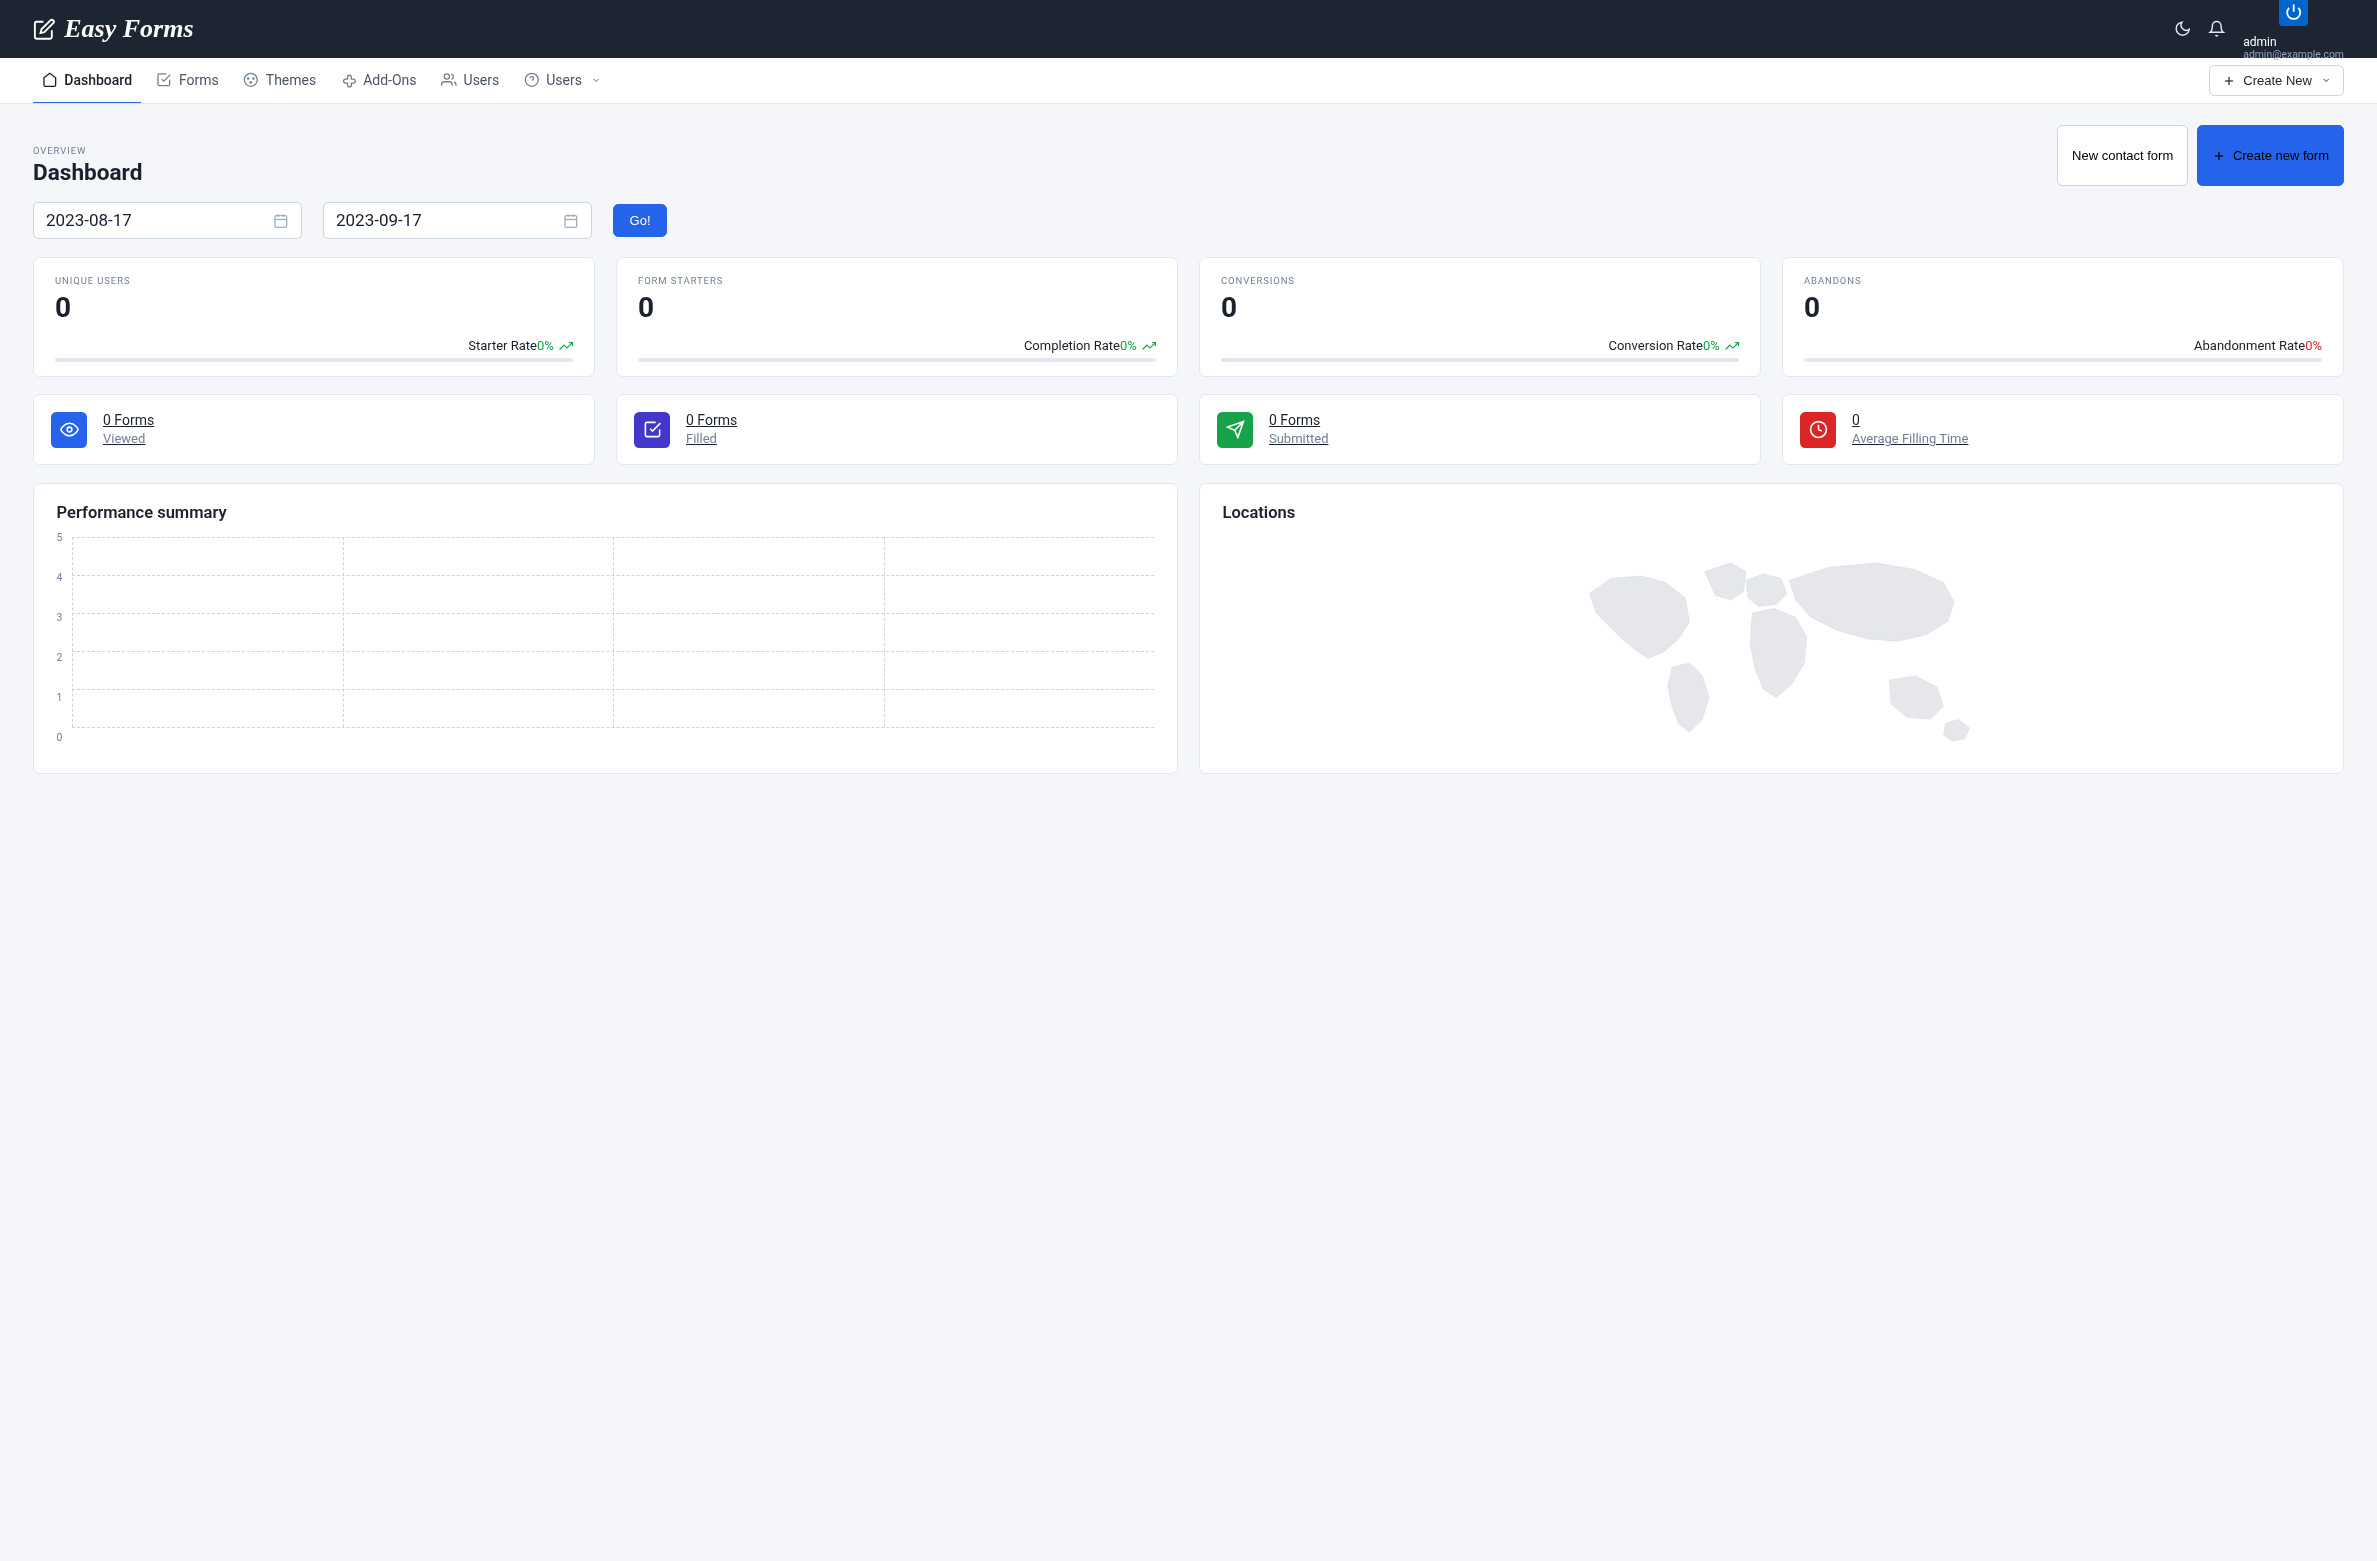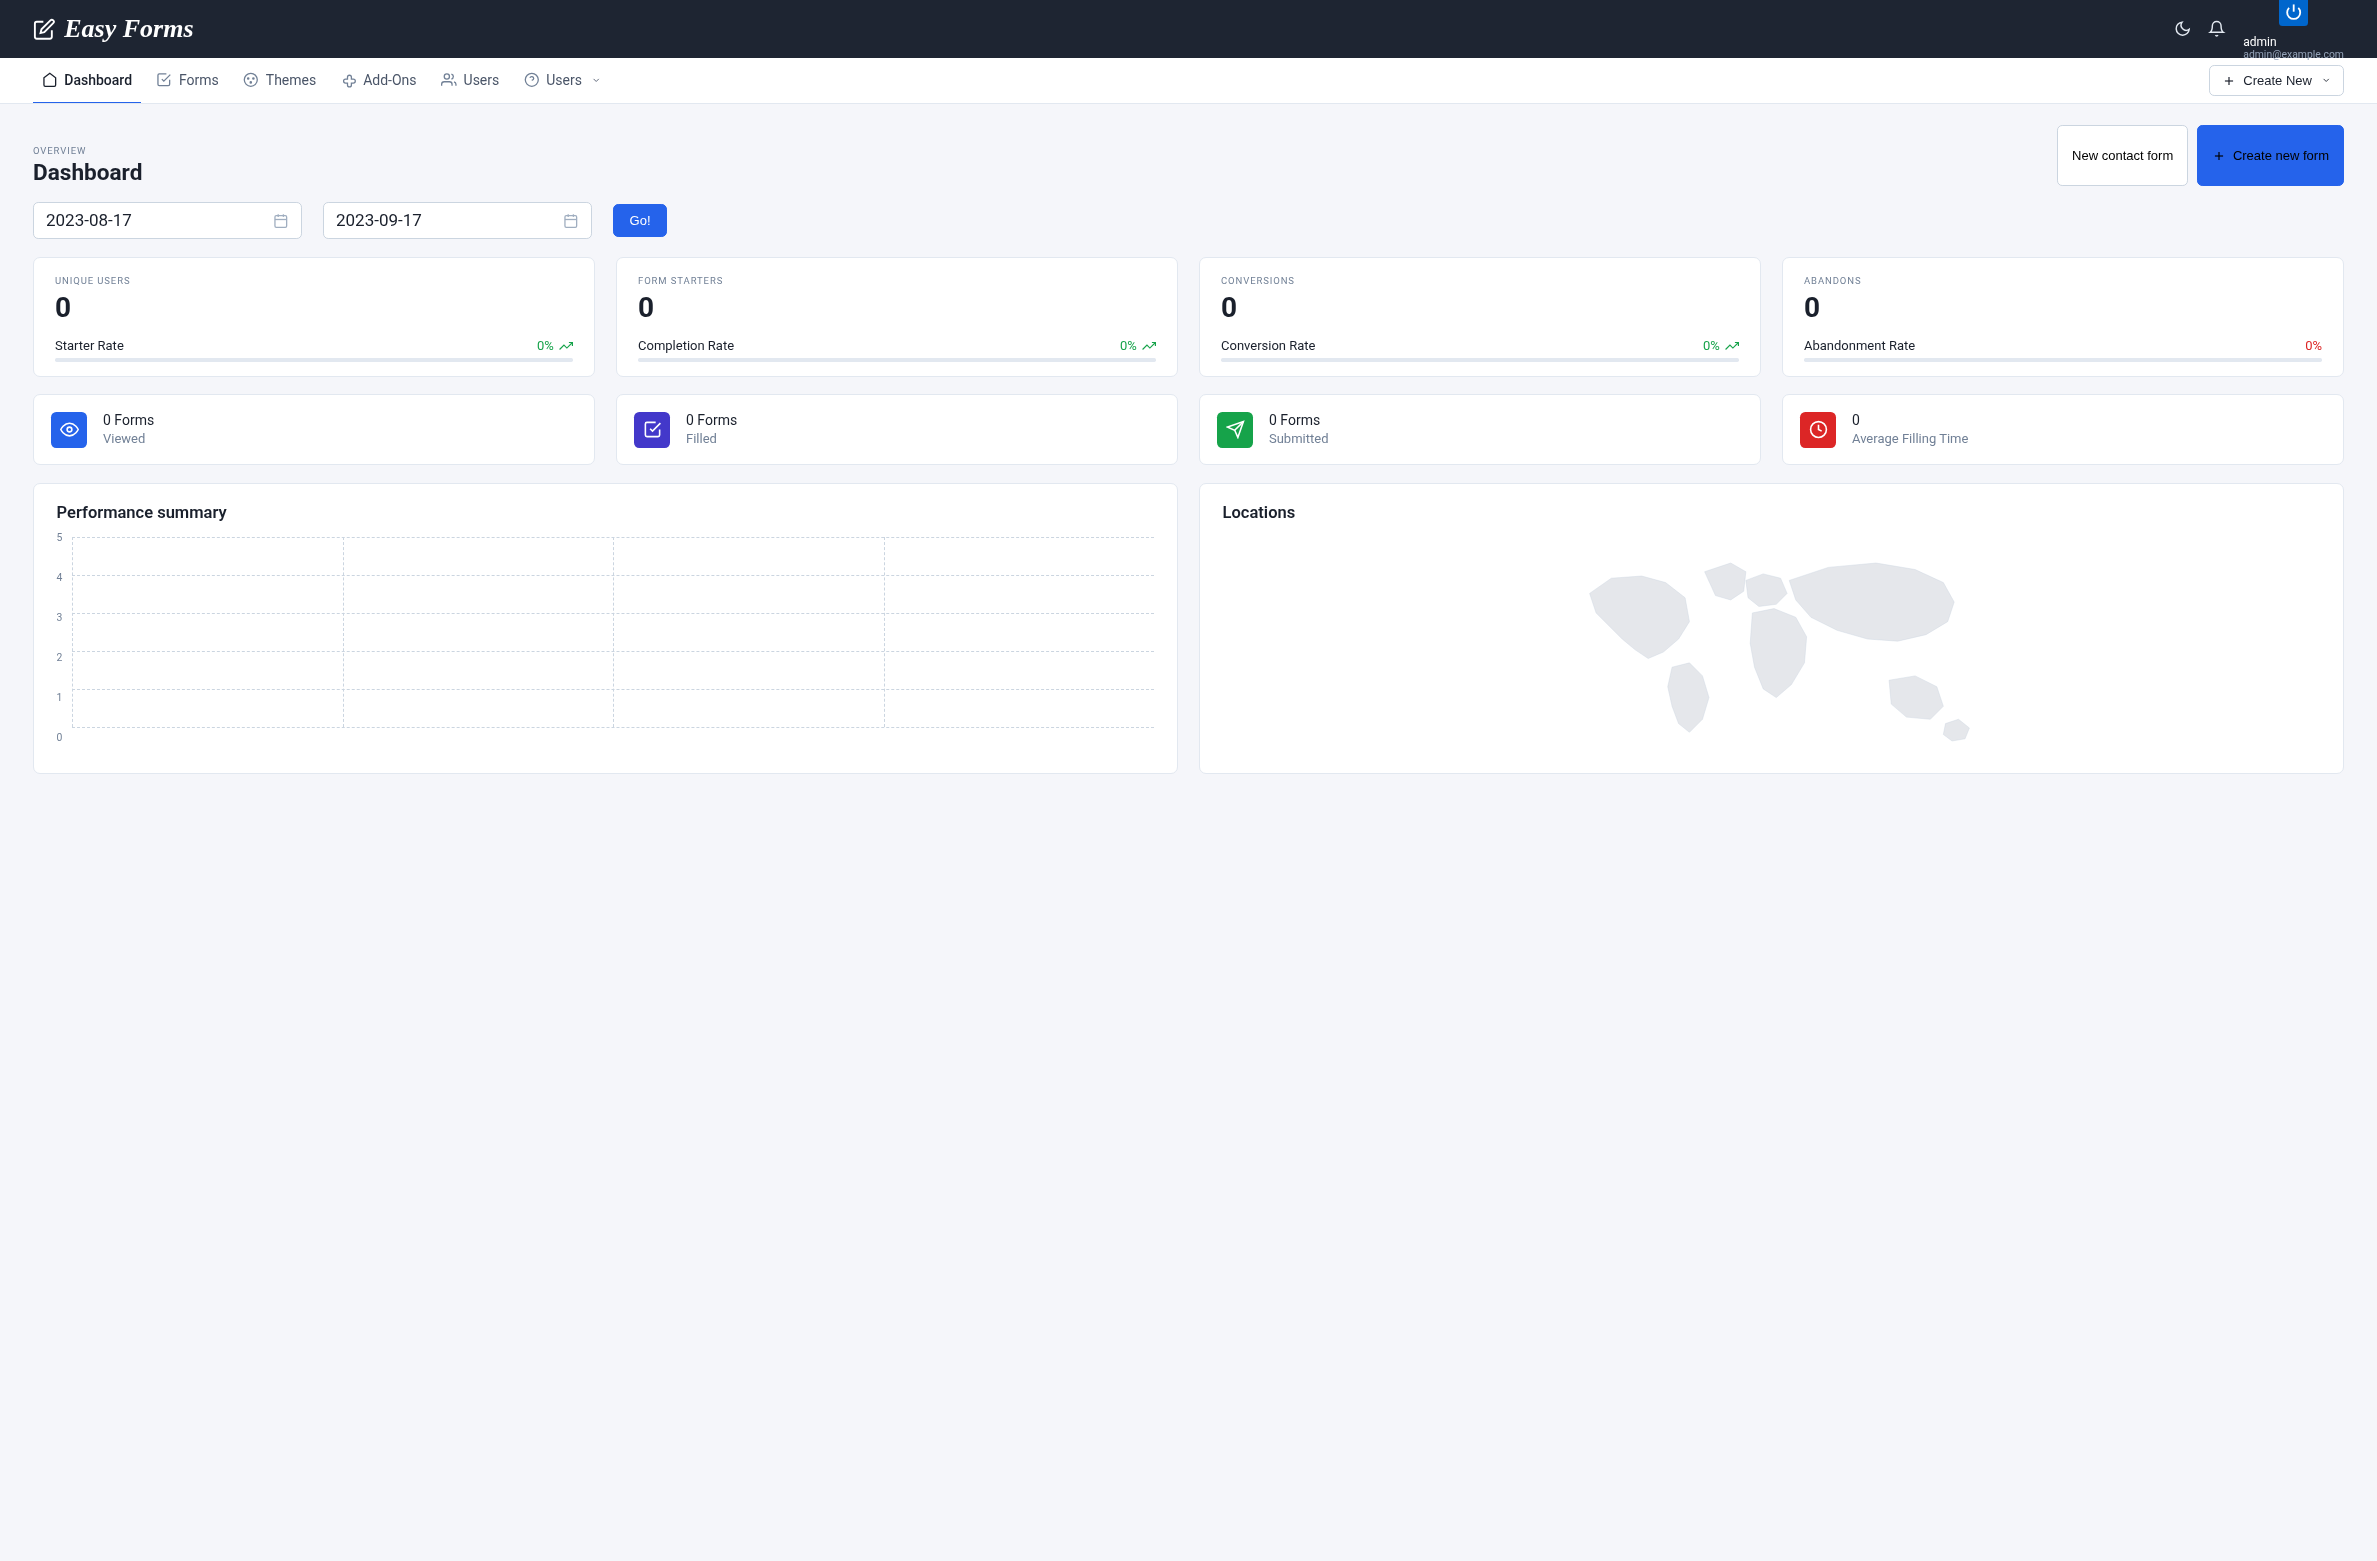--- a/index.html
+++ b/index.html
@@ -161,33 +161,34 @@
   padding: 17.4px 21px 14px;
 }
 .stat-label {
   font-size: 9.5px;
   letter-spacing: 0.9px;
   color: #718096;
   text-transform: uppercase;
   margin-bottom: 5.2px;
 }
 .stat-value { font-size: 28px; font-weight: 700; margin-bottom: 14px; }
-.stat-rate-row { display: flex; justify-content: space-between; align-items: center; margin-bottom: 5.2px; }
+.stat-rate-row { display: flex; justify-content: flex-end; align-items: center; margin-bottom: 5.2px; }
 .stat-rate-label { font-size: 13px; color: #1a202c; }
 .stat-rate-value { font-size: 13px; display: flex; align-items: center; gap: 5.2px; }
 .stat-rate-value.up { color: #16a34a; }
 .stat-rate-value.down { color: #dc2626; }
 .trend-icon { width: 14px; height: 14px; }
 .progress-bar { height: 3.5px; background: #e2e8f0; border-radius: 1.7px; }
 
 .mini-grid {
   display: grid;
   grid-template-columns: repeat(4, 1fr);
   gap: 21px;
   margin-bottom: 17.4px;
+  text-decoration: underline;
 }
 .mini-card {
   background: #fff;
   border: 0.9px solid #e2e8f0;
   border-radius: 7px;
   padding: 15.6px 17.4px;
   display: flex;
   align-items: center;
   gap: 15.6px;
 }

